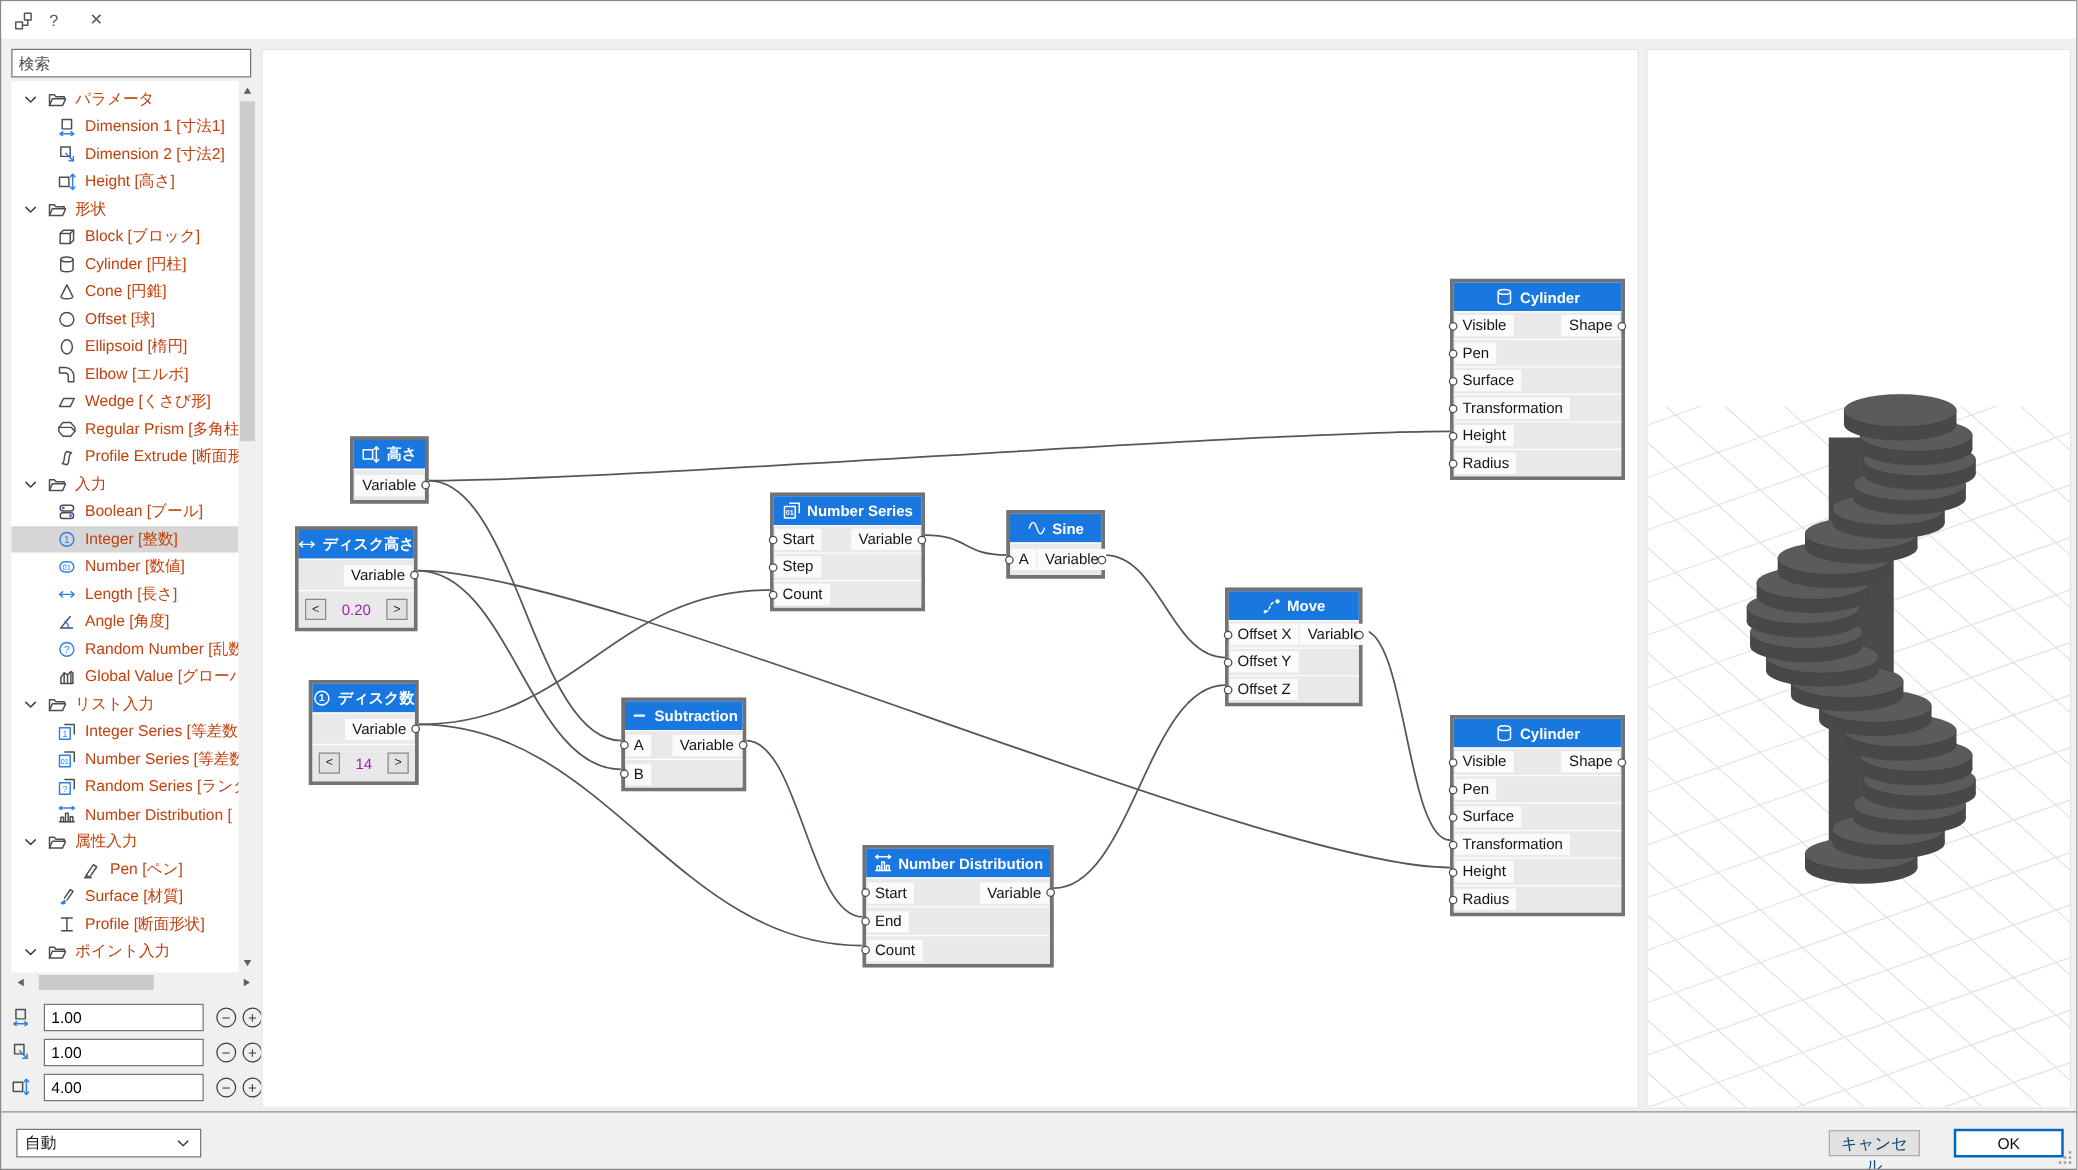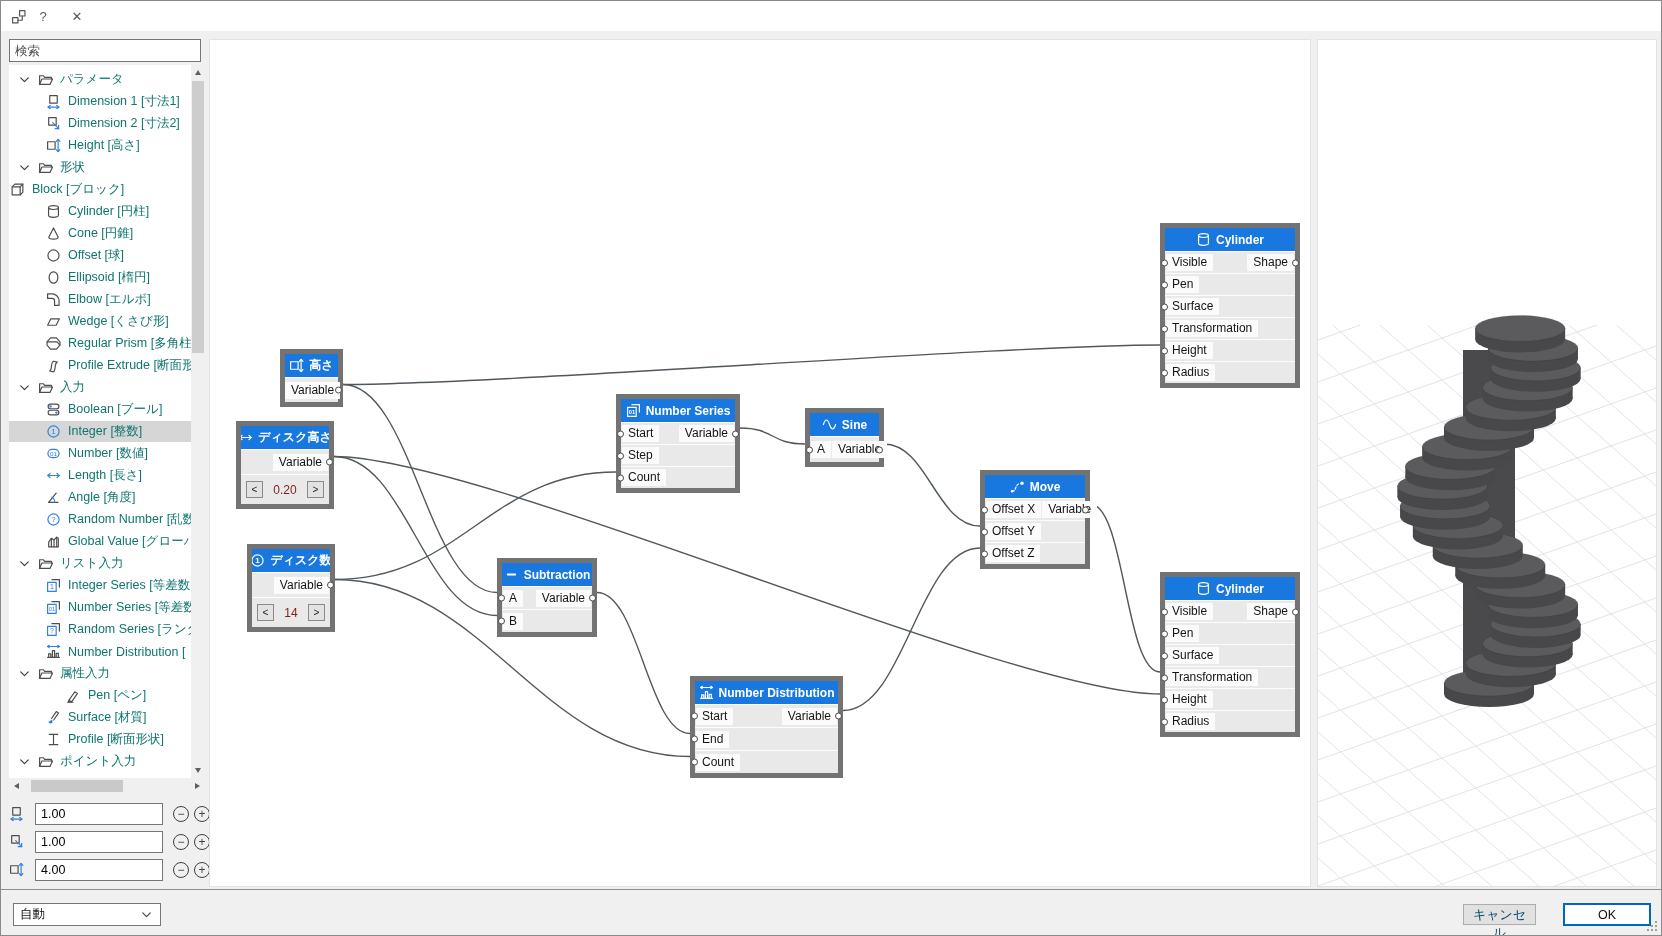--- a/index.html
+++ b/index.html
@@ -4,21 +4,21 @@
 <style>
 html,body{margin:0;padding:0;background:#cfcfcf;font-family:"Liberation Sans","DejaVu Sans",sans-serif;}
 *{box-sizing:border-box;}
 .window{position:relative;width:1662px;height:936px;background:#f0f0f0;border:1px solid #8a8a8a;overflow:hidden;}
 .titlebar{position:absolute;top:0;left:0;right:0;height:30px;background:#fff;display:flex;align-items:center;padding:0 4px 0 10px;}
 .title{color:#9a9a9a;font-size:12.5px;margin-left:8px;flex:1;}
 .tb-btn{width:34px;height:28px;display:flex;align-items:center;justify-content:center;color:#5a5a5a;font-size:13px;}
 .search{position:absolute;left:8px;top:38px;width:192px;height:23px;border:1px solid #767676;font-size:12.5px;padding:0 5px;background:#fff;outline:none;}
 .search::placeholder{color:#4d4d4d;}
 .tree{position:absolute;left:8px;top:64px;width:182px;height:713px;background:#fff;overflow:hidden;}
-.trow{position:absolute;left:0;height:21px;display:flex;align-items:center;width:100%;font-size:12.5px;color:#0f766e;white-space:nowrap;overflow:hidden;}
+.trow{position:absolute;left:0;height:21px;display:flex;align-items:center;width:100%;font-size:12.5px;color:#c2410c;white-space:nowrap;overflow:hidden;}
 .trow.sel{background:#d6d6d6;}
 .trow .lbl{margin-left:7px;}
 .trow .icw{display:inline-flex;width:16px;justify-content:center;flex:none;}
 .chevw{display:inline-flex;width:16px;margin-right:4px;flex:none;}
 .vsb{position:absolute;left:190px;top:64px;width:14px;height:713px;background:#f0f0f0;}
 .vsb .thumb{position:absolute;left:1px;top:16px;width:12px;height:272px;background:#cdcdcd;}
 .vsb .cap{position:absolute;left:0;width:14px;height:15px;display:flex;align-items:center;justify-content:center;}
 .hsb{position:absolute;left:8px;top:778px;width:196px;height:14px;background:#f0f0f0;}
 .hsb .thumb{position:absolute;top:1px;left:22px;width:92px;height:12px;background:#c9c9c9;}
 .hsb .cap{position:absolute;top:0;width:15px;height:14px;display:flex;align-items:center;justify-content:center;}
@@ -27,31 +27,31 @@
 .tri-left{width:0;height:0;border-top:3.5px solid transparent;border-bottom:3.5px solid transparent;border-right:5px solid #5f5f5f;}
 .tri-right{width:0;height:0;border-top:3.5px solid transparent;border-bottom:3.5px solid transparent;border-left:5px solid #5f5f5f;}
 .prow{position:absolute;left:8px;width:200px;height:22px;}
 .prow .icw{position:absolute;left:0;top:3px;}
 .pinput{position:absolute;left:26px;top:0;width:128px;height:22px;border:1px solid #767676;font-size:12.5px;padding:0 5px;background:#fff;outline:none;}
 .pcirc{position:absolute;width:16px;height:16px;border:1.4px solid #3f3f3f;border-radius:50%;top:3px;text-align:center;line-height:12px;font-size:12px;color:#3f3f3f;background:transparent;padding:0;}
 .pcirc.minus{left:164px;}
 .pcirc.plus{left:185px;}
 .canvas{position:absolute;left:208px;top:38px;width:1102px;height:848px;background:#fff;border:1px solid #e2e2e2;}
 #edges{position:absolute;left:0;top:0;pointer-events:none;}
-.node{position:absolute;border:5px solid #737373;background:#ececec;font-size:12px;}
+.node{position:absolute;border:3px solid #737373;background:#ececec;font-size:12px;}
 .nhead{height:23px;background:#1878e0;color:#fff;display:flex;align-items:center;justify-content:center;gap:5px;font-weight:bold;font-size:12px;white-space:nowrap;overflow:hidden;}
 .nrow{position:relative;display:flex;align-items:center;background:#e9e9e9;border-top:1px solid #fdfdfd;}
 .chip{background:#fbfbfb;padding:0 6px;line-height:17px;margin:0 1px;white-space:nowrap;color:#141414;}
 .chip.out{margin-left:auto;}
 .port{position:absolute;width:7px;height:7px;border:1px solid #4a4a4a;border-radius:50%;background:#fff;top:50%;transform:translateY(-50%);}
 .port.in{left:-4px;}
 .port.out{right:-4px;}
 .stepper{display:flex;align-items:center;justify-content:space-between;width:100%;padding:0 5px;}
 .stepbtn{width:17px;height:17px;border:1px solid #8a8a8a;background:#e2e2e2;font-size:10px;line-height:14px;text-align:center;color:#222;padding:0;}
-.sval{flex:1;text-align:center;color:#7f1d1d;}
+.sval{flex:1;text-align:center;color:#a21caf;}
 .preview{position:absolute;left:1316px;top:38px;width:340px;height:848px;background:#fff;border:1px solid #e2e2e2;overflow:hidden;}
 .fsep{position:absolute;left:0;top:888px;width:1662px;height:1px;background:#8f8f8f;}
 .combo{position:absolute;left:12px;top:902px;width:148px;height:23px;border:1px solid #767676;background:#fff;display:flex;align-items:center;justify-content:space-between;font-size:12.5px;padding:0 6px;color:#111;}
 .btn{font-family:inherit;}
 .btn-cancel{position:absolute;left:1462px;top:903px;width:73px;height:21px;background:#e1e1e1;border:1px solid #adadad;font-size:13px;color:#0c4a6e;}
 .btn-ok{position:absolute;left:1562px;top:902px;width:88px;height:23px;background:#fff;border:2px solid #0067c0;font-size:12.5px;color:#111;}
 .grip{position:absolute;right:3px;bottom:3px;width:12px;height:12px;}
 svg.ic{display:block;}
 </style>
 </head>
@@ -126,21 +126,21 @@
           </svg>
         </span>
         <span class="icw">
           <svg class="ic" width="15" height="15" viewBox="0 0 14 14" stroke-width="1.1" stroke-linecap="round" stroke-linejoin="round">
             <path d="M1.5 11.5v-8h3.6l1 1.5h6.4v1.4" stroke="#4d4d4d" fill="none"></path>
             <path d="M1.5 11.5l2.1-5h10l-2.3 5z" stroke="#4d4d4d" fill="none"></path>
           </svg>
         </span>
         <span class="lbl">形状</span>
       </div>
-      <div class="trow" style="top: 114px; ">
+      <div class="trow" style="top: 114px; padding-left: 36px;">
         <span class="icw">
           <svg class="ic" width="15" height="15" viewBox="0 0 14 14" stroke-width="1.1" stroke-linecap="round" stroke-linejoin="round">
             <path d="M2 4.5L4.5 2H12v7.5L9.5 12H2z" stroke="#4d4d4d" fill="none"></path>
             <path d="M2 4.5h7.5V12" stroke="#4d4d4d" fill="none"></path>
             <path d="M9.5 4.5L12 2" stroke="#4d4d4d" fill="none"></path>
           </svg>
         </span>
         <span class="lbl">Block [ブロック]</span>
       </div>
       <div class="trow" style="top: 136px; padding-left: 36px;">

